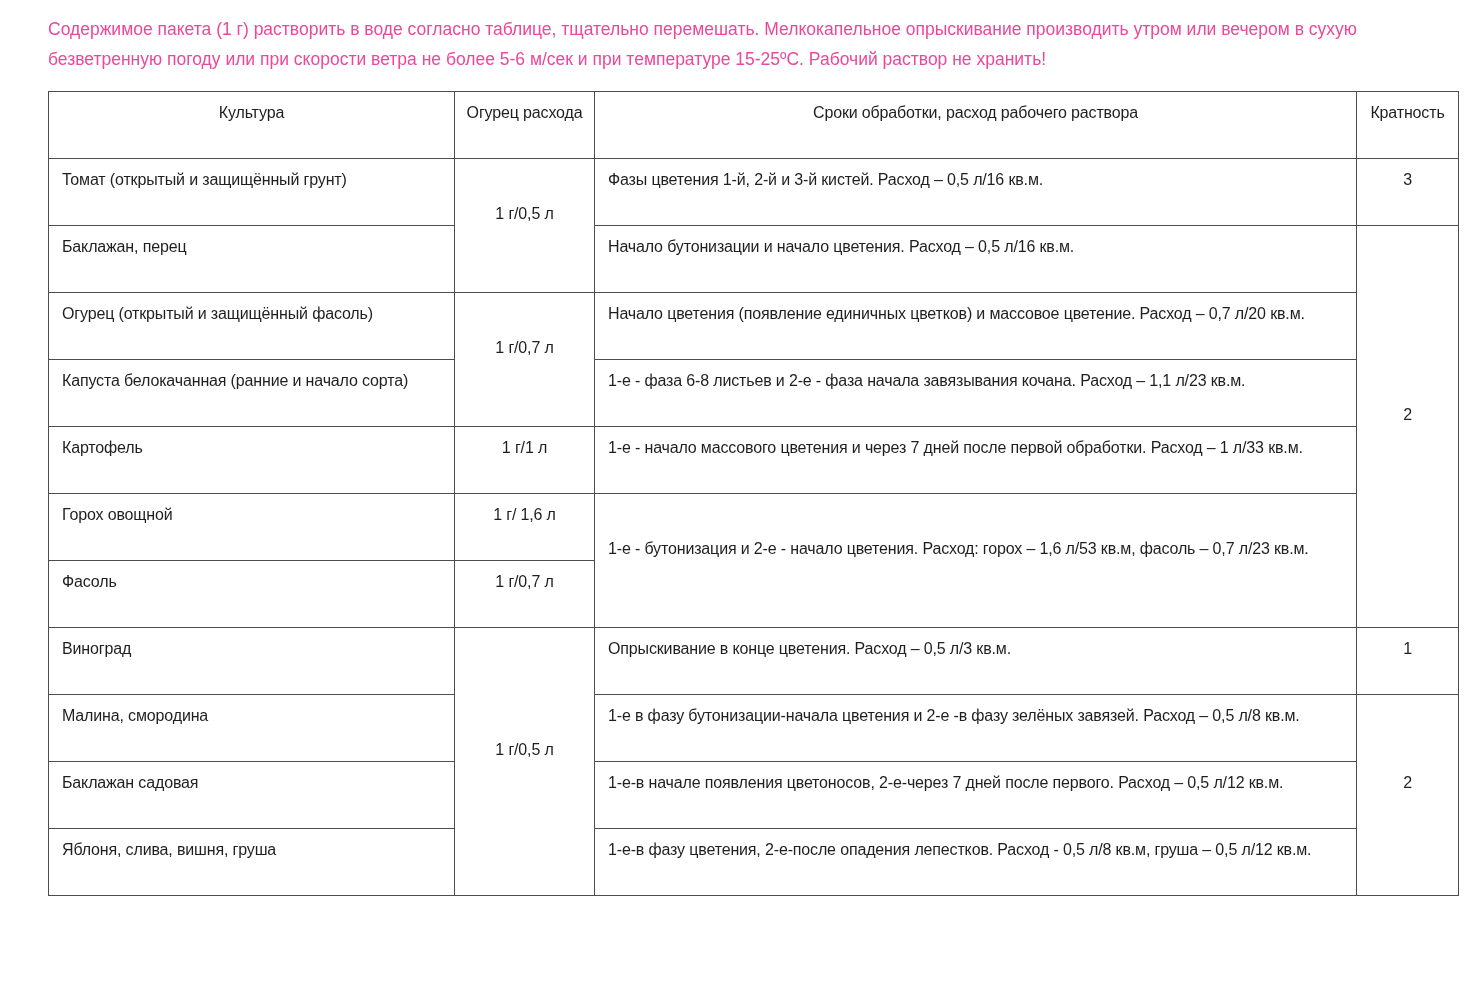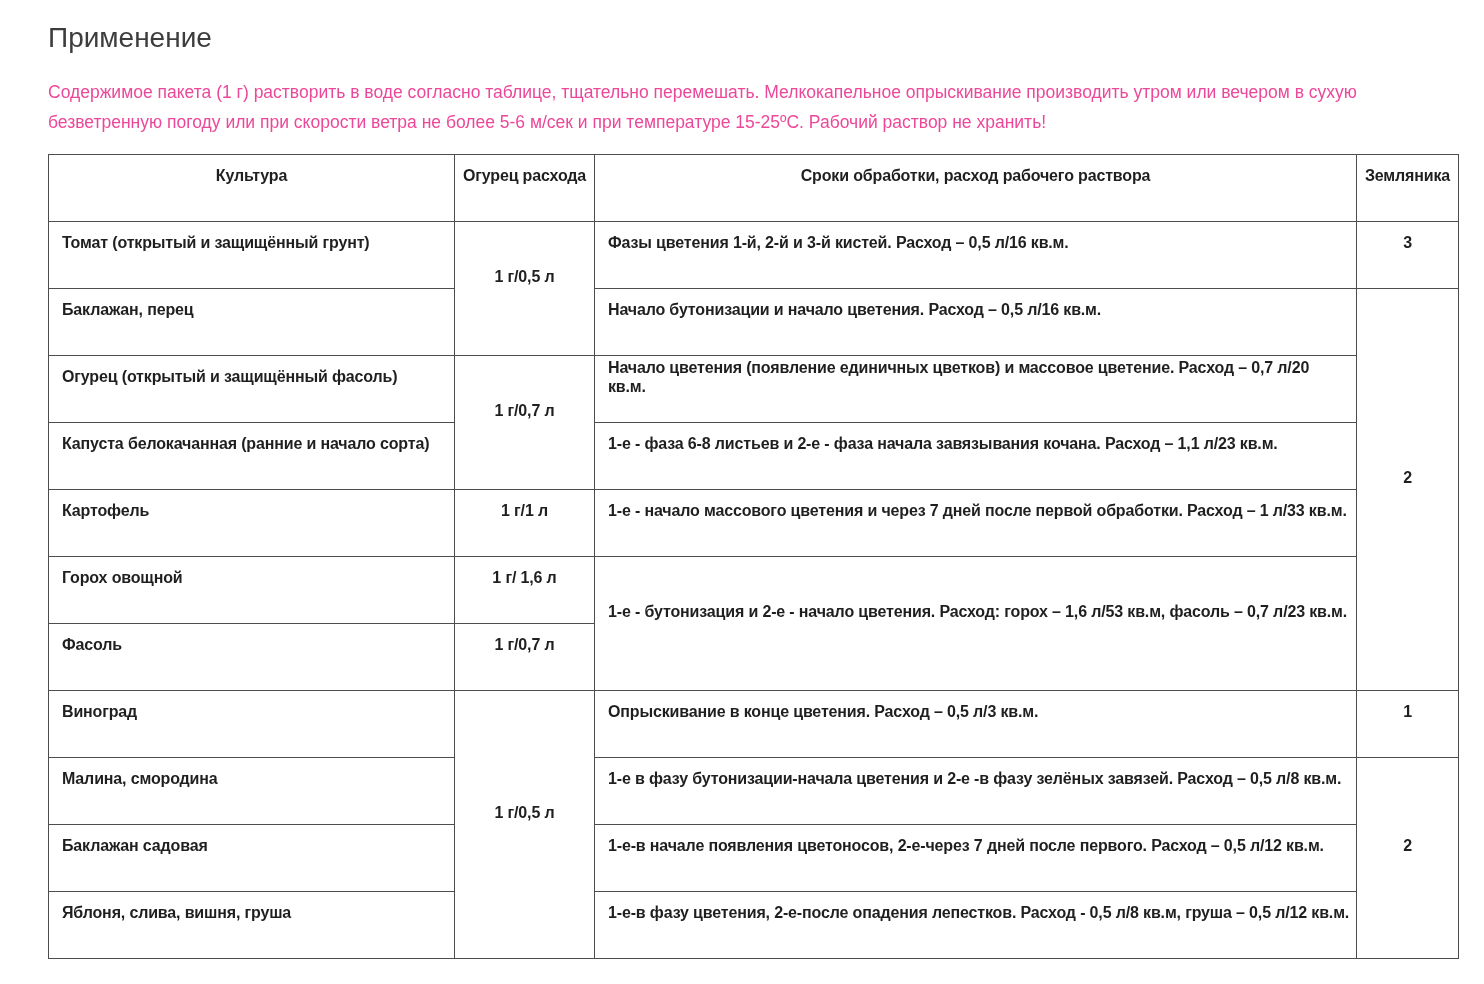--- a/index.html
+++ b/index.html
@@ -30,21 +30,21 @@
   }
   table.app-table {
     border-collapse: collapse;
     table-layout: fixed;
     width: 1410px;
   }
   .app-table th,
   .app-table td {
     border: 1px solid #4d4d4d;
     font-size: 16px;
-    font-weight: 700;
+    font-weight: 400;
     letter-spacing: -0.15px;
     line-height: 19px;
     vertical-align: middle;
     box-sizing: border-box;
     overflow: hidden;
   }
   .app-table thead tr { height: 67px; }
   .app-table tbody tr { height: 67px; }
   .app-table th {
     text-align: center;
@@ -58,37 +58,36 @@
     text-align: center;
     padding-left: 4px;
     padding-right: 4px;
   }
 </style>
 </head>
 <body>
 
 <div class="page">
 
-  <h1 class="page-title">Применение</h1>
 
   <p class="intro">Содержимое пакета (1 г) растворить в воде согласно таблице, тщательно перемешать. Мелкокапельное опрыскивание производить утром или вечером в сухую безветренную погоду или при скорости ветра не более 5-6 м/сек и при температуре 15-25ºС. Рабочий раствор не хранить!</p>
 
   <table class="app-table">
     <colgroup>
       <col style="width:406px">
       <col style="width:140px">
       <col style="width:762px">
       <col style="width:102px">
     </colgroup>
     <thead>
       <tr>
         <th>Культура</th>
         <th>Огурец расхода</th>
         <th>Сроки обработки, расход рабочего раствора</th>
-        <th>Земляника</th>
+        <th>Кратность</th>
       </tr>
     </thead>
     <tbody>
       <tr>
         <td>Томат (открытый и защищённый грунт)</td>
         <td class="center" rowspan="2">1 г/0,5 л</td>
         <td>Фазы цветения 1-й, 2-й и 3-й кистей. Расход – 0,5 л/16 кв.м.</td>
         <td class="center">3</td>
       </tr>
       <tr>

